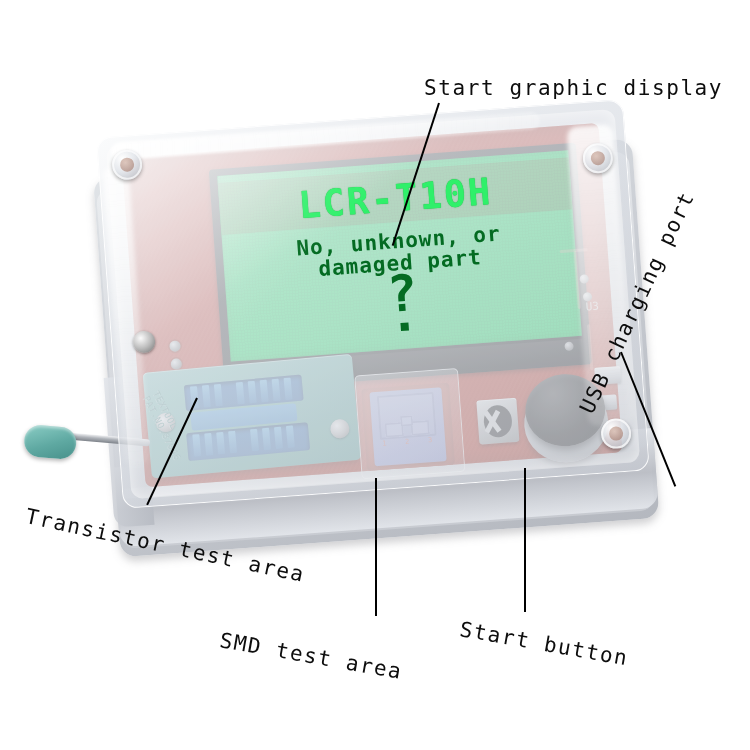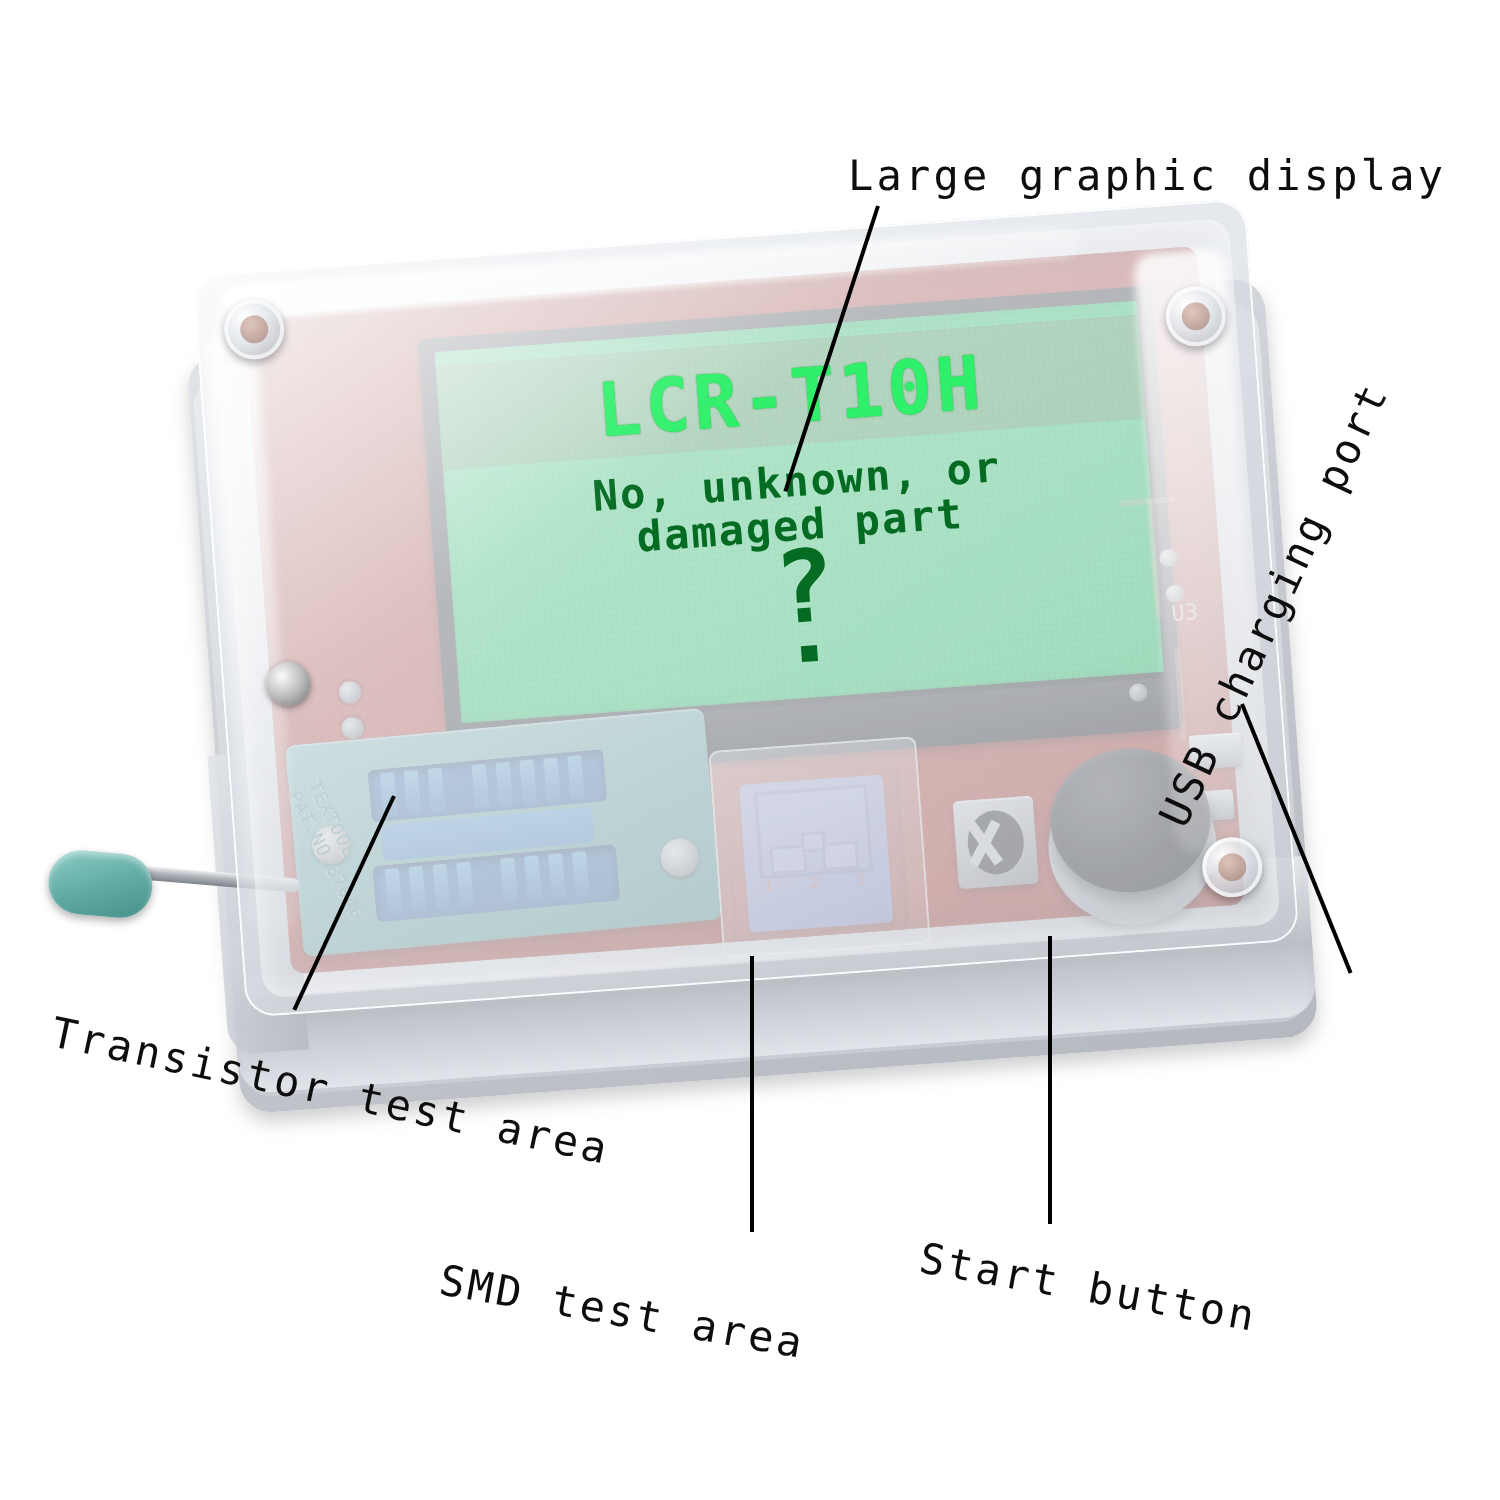--- a/index.html
+++ b/index.html
@@ -293,21 +293,21 @@
   <div class="leader" style="left:438px;top:103px;width:2px;height:150px;transform:rotate(18deg);transform-origin:50% 0;"></div>
 
   <div class="leader" style="left:620px;top:352px;width:2px;height:145px;transform:rotate(-22deg);transform-origin:50% 0;"></div>
 
   <div class="leader" style="left:196px;top:398px;width:2px;height:118px;transform:rotate(25deg);transform-origin:50% 0;"></div>
 
   <div class="leader" style="left:375px;top:478px;width:2px;height:138px;"></div>
 
   <div class="leader" style="left:524px;top:468px;width:2px;height:144px;"></div>
 
-  <div class="annot" style="left:424px;top:76px;">Large graphic display</div>
+  <div class="annot" style="left:424px;top:76px;">Start graphic display</div>
 
   <div class="annot" style="left:586px;top:400px;transform:rotate(-65deg);transform-origin:0 50%;">USB charging port</div>
 
   <div class="annot" style="left:26px;top:504px;transform:rotate(12deg);transform-origin:0 50%;">Transistor test area</div>
 
   <div class="annot" style="left:220px;top:628px;transform:rotate(10deg);transform-origin:0 50%;">SMD test area</div>
 
   <div class="annot" style="left:460px;top:617px;transform:rotate(10deg);transform-origin:0 50%;">Start button</div>
 
 </div>

